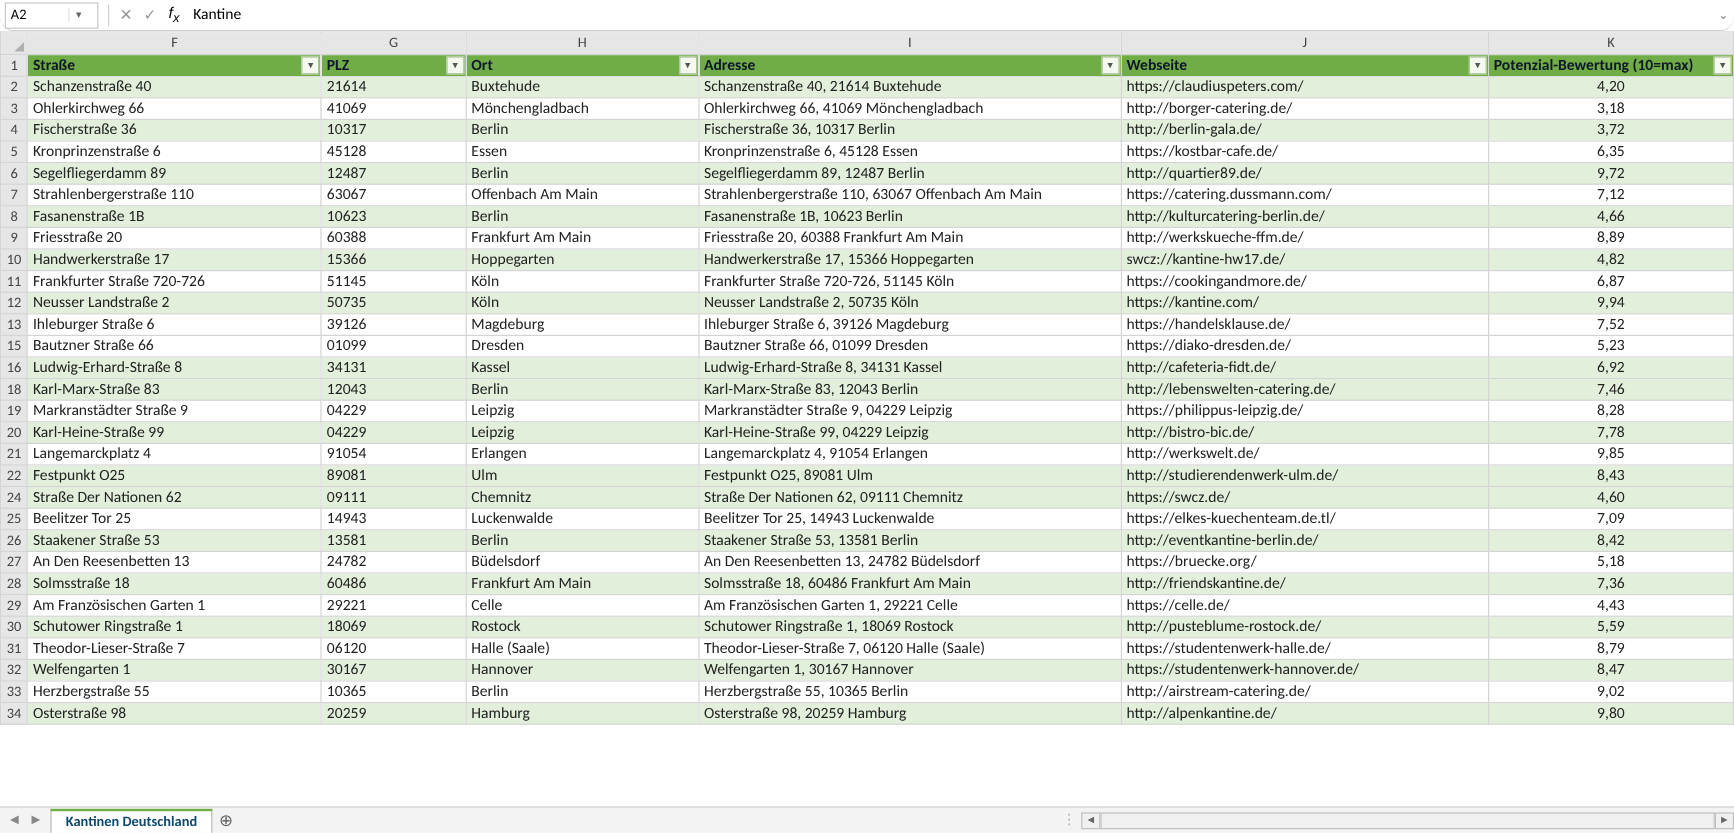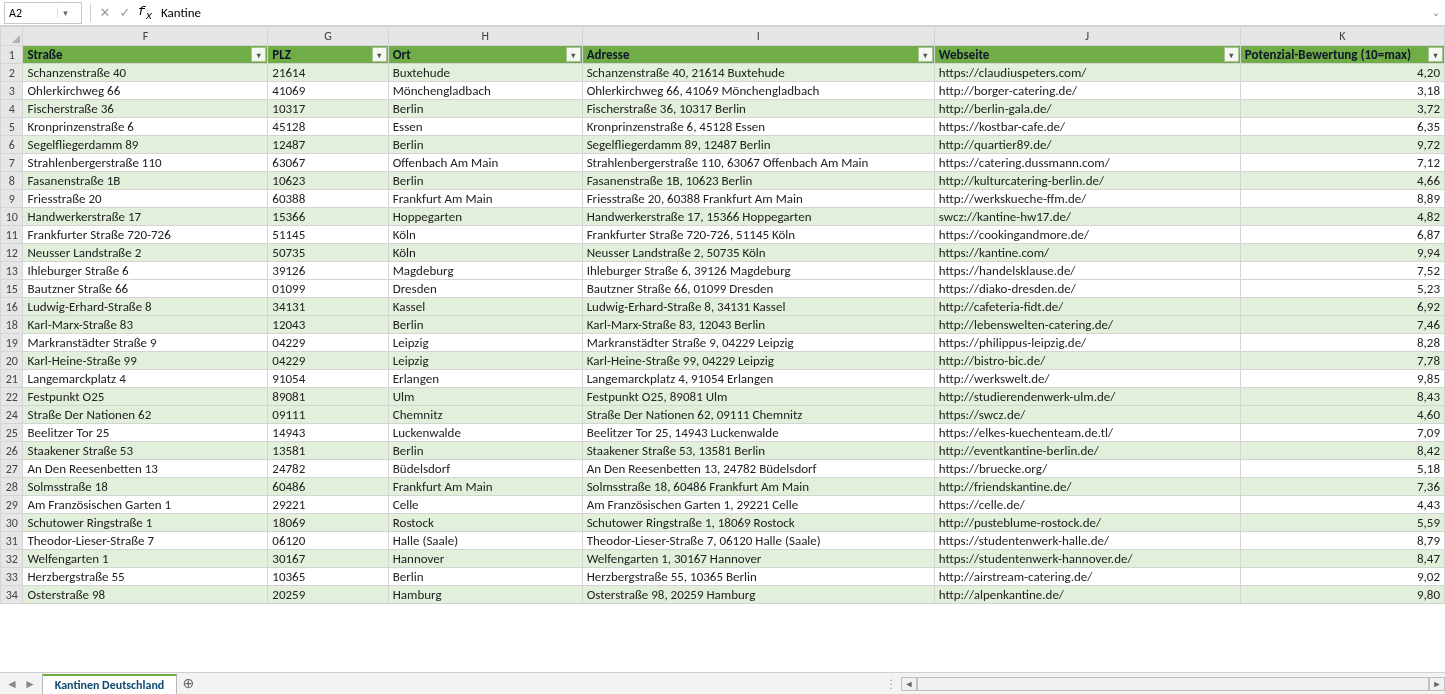--- a/index.html
+++ b/index.html
@@ -1,42 +1,42 @@
 <!DOCTYPE html>
 <html><head>
 <meta charset="utf-8">
 <style>
   * { box-sizing: border-box; }
   html, body { margin:0; padding:0; height:100%; font-family:"Calibri","Segoe UI",Arial,sans-serif; font-size:13px; color:#222; background:#fff; overflow:hidden;}
   
-  .formula-bar { display:flex; align-items:center; height:26px; border-bottom:1px solid #d0d0d0; background:#fff; }
+  .formula-bar { display:flex; align-items:center; height:26px; border-bottom:1px solid #d0d0d0; background:#fff;border-radius:12px; }
   .name-box { width:78px; height:22px; margin:0 4px; border:1px solid #c8c8c8; display:flex; align-items:center; }
   .name-box input { border:none; outline:none; width:52px; padding:0 4px; font-size:12px; font-family:inherit; }
   .nb-drop { width:16px; text-align:center; color:#666; font-size:9px; cursor:pointer; border-left:1px solid #e0e0e0;}
   .fb-divider { width:1px; height:18px; background:#d0d0d0; margin:0 4px;}
   .fb-btn { width:20px; text-align:center; color:#999; cursor:pointer; font-size:13px;}
-  .fb-btn.fx { font-style:italic; font-family:Liberation Mono, monospace; color:#000000;}
+  .fb-btn.fx { font-style:italic; font-family:Liberation Sans, sans-serif; color:#000000;}
   .fb-input { flex:1; border:none; outline:none; padding:0 6px; height:22px; font-size:13px; font-family:inherit;}
   .fb-expand { width:18px; text-align:center; color:#888; cursor:pointer; font-size:10px;}
   
   .grid-wrap { position:absolute; top:26px; left:0; right:0; bottom:22px; overflow:hidden; background:#fff;}
   table.grid { border-collapse:collapse; table-layout:fixed; width:100%; }
   
   tr.colhdr th { background:#e6e6e6; border:1px solid #d4d4d4; font-weight:normal; color:#444; height:19px; font-size:12px; position:relative;}
   th.corner { background:#e6e6e6; border:1px solid #d4d4d4; width:22px;}
   th.corner::after{content:""; position:absolute; right:2px; bottom:2px; width:0;height:0;border-style:solid;border-width:0 0 8px 8px;border-color:transparent transparent #b0b0b0 transparent;}
   th.rowhdr { background:#e6e6e6; border:1px solid #d4d4d4; font-weight:normal; color:#444; width:22px; text-align:center; font-size:12px;}
   
   tr.tblhdr td { background:#70AD47; color:#0f172a; font-weight:bold; border:1px solid #d4d4d4; height:18px; padding:0 4px; position:relative; white-space:nowrap; overflow:hidden;}
   .filter-btn { position:absolute; right:1px; top:1px; width:15px; height:15px; background:#f3f9ef; border:1px solid #a8c195; display:flex; align-items:center; justify-content:center; cursor:pointer;}
   .filter-btn::after{content:"▾"; font-size:8px; color:#555;}
   
   tr.data td { border:1px solid #d4d4d4; height:18px; padding:0 4px; white-space:nowrap; overflow:hidden; font-size:13px;}
   tr.data.band td { background:#E2EFDA; }
-  td.num { text-align:right; padding-right:6px;}
+  td.num { text-align:center; padding-right:6px;}
   
   col.cF{width:240px;} col.cG{width:118px;} col.cH{width:190px;} col.cI{width:345px;} col.cJ{width:300px;} col.cK{width:200px;}
   
   .sheet-bar { position:absolute; left:0; right:0; bottom:0; height:22px; background:#f3f3f3; border-top:1px solid #d0d0d0; display:flex; align-items:stretch; font-size:12px;}
   .tab-nav { display:flex; align-items:center; padding:0 6px; gap:6px; color:#888;}
   .tab-nav span{cursor:pointer;}
   .sheet-tab { background:#fff; border:1px solid #b7b7b7; border-bottom:none; padding:2px 12px; font-weight:bold; color:#0c4a6e; margin-top:1px; border-top:2px solid #70AD47; cursor:pointer;}
   .add-sheet { width:22px; display:flex; align-items:center; justify-content:center; color:#666; cursor:pointer; font-size:14px; border:1px solid transparent;}
   .sheet-spacer{flex:1;}
   .hscroll-stub{width:560px; display:flex; align-items:center;}

